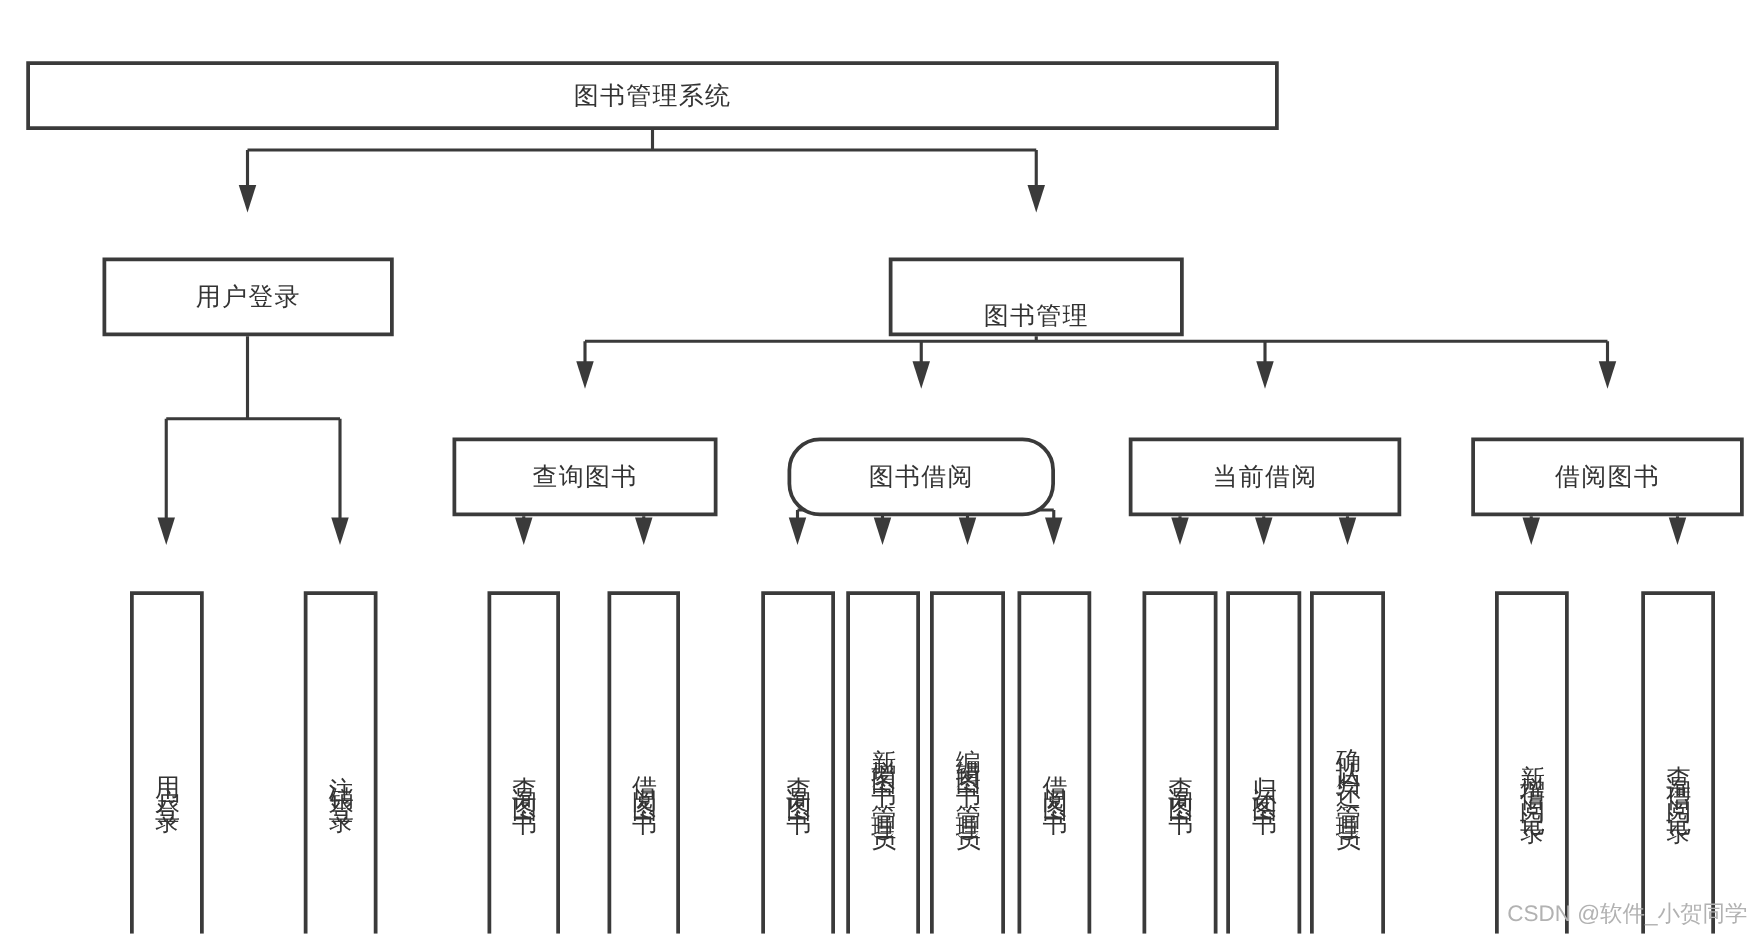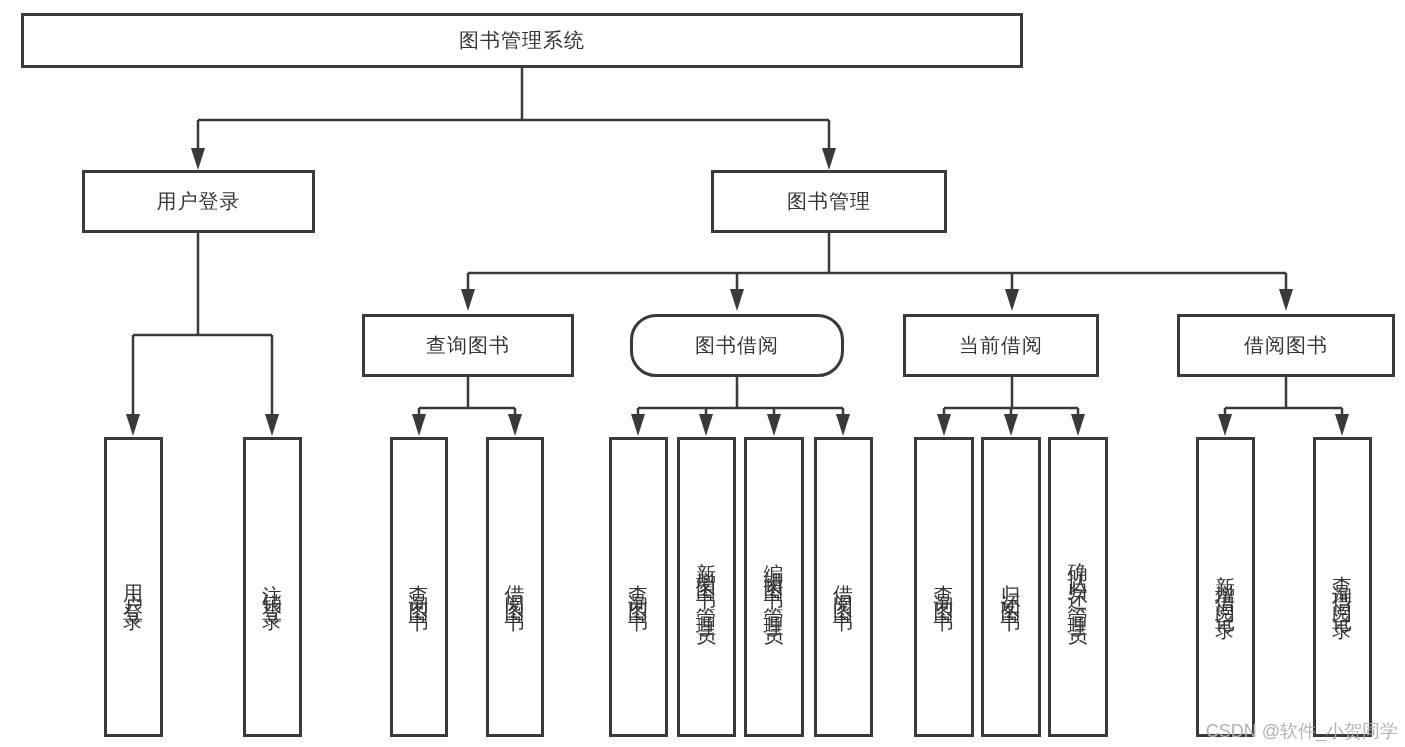--- a/index.html
+++ b/index.html
@@ -33,20 +33,21 @@
   .connectors polygon { fill: var(--line); }
 
   .node {
     position: absolute;
     background: #fff;
     border: 3px solid var(--line);
     display: flex;
     align-items: center;
     justify-content: center;
     color: var(--text);
+    margin-top: 36px;
   }
   .node.h { font-size: 20px; letter-spacing: 1px; }
   .node.leaf span {
     writing-mode: vertical-rl;
     text-orientation: mixed;
     font-size: 20px;
     letter-spacing: 9px;
     line-height: 1;
     color: var(--text);
   }
@@ -102,31 +103,31 @@
     <polygon points="1335,414 1349,414 1342,436"></polygon>
   </svg>
 
   <div class="node h" style="left:21px; top:13px; width:1002px; height:55px;">
     <span>图书管理系统</span>
   </div>
 
   <div class="node h" style="left:82px; top:170px; width:233px; height:63px;">
     <span>用户登录</span>
   </div>
-  <div class="node h" style="left:711px; top:170px; width:236px; height:63px;">
+  <div class="node h" style="left:711px; top:170px; width:236px; height:63px;align-items:flex-end;">
     <span>图书管理</span>
   </div>
 
   <div class="node h" style="left:362px; top:314px; width:212px; height:63px;">
     <span>查询图书</span>
   </div>
   <div class="node h" style="left:630px; top:314px; width:214px; height:63px;border-radius:26px;">
     <span>图书借阅</span>
   </div>
-  <div class="node h" style="left:903px; top:314px; width:196px; height:63px;">
+  <div class="node h" style="left:903px; top:314px; width:218px; height:63px;">
     <span>当前借阅</span>
   </div>
   <div class="node h" style="left:1177px; top:314px; width:218px; height:63px;">
     <span>借阅图书</span>
   </div>
 
   <div class="node leaf" style="left:104px; top:437px; width:59px; height:300px;">
     <span>用户登录</span>
   </div>
   <div class="node leaf" style="left:243px; top:437px; width:59px; height:300px;">

